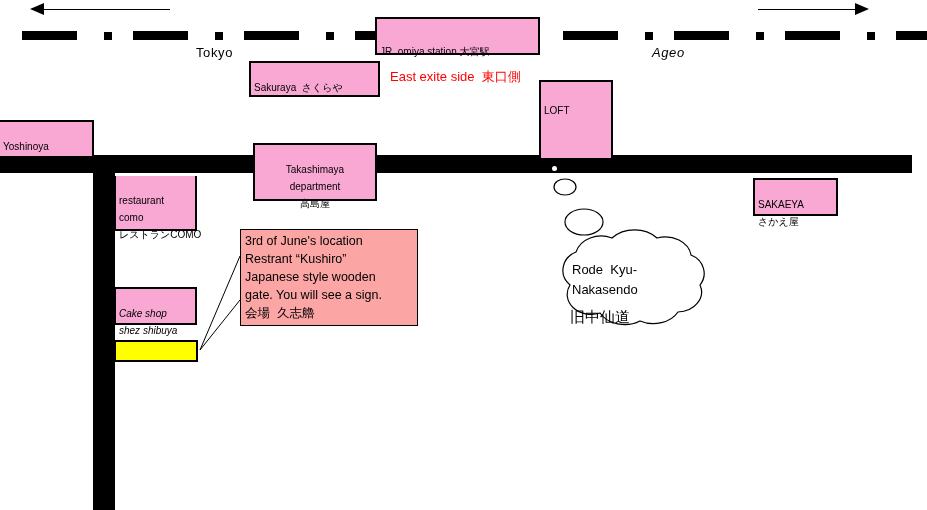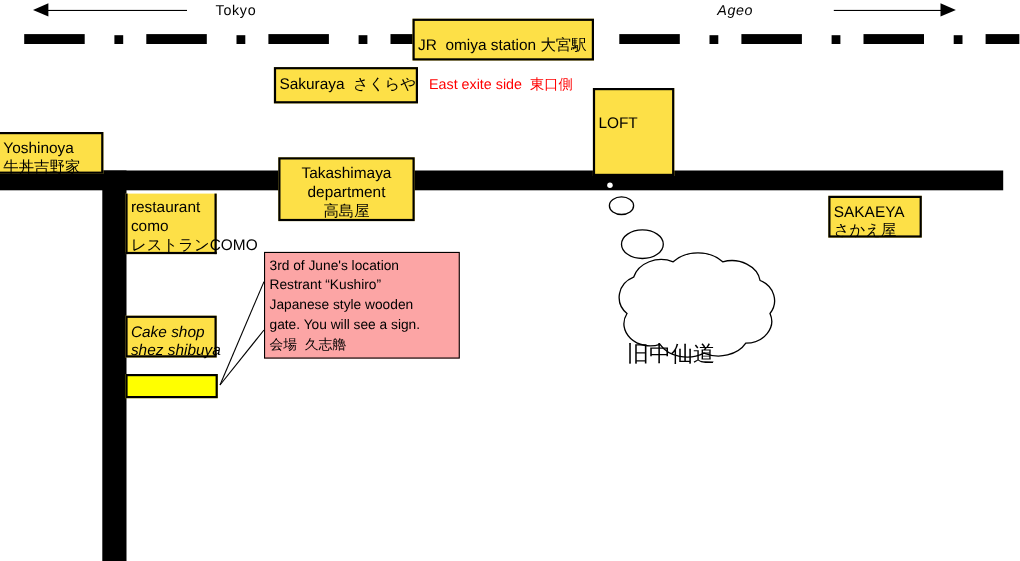--- a/index.html
+++ b/index.html
@@ -62,20 +62,21 @@
     width: 8px;
     height: 8px;
     background: #000000;
   }
   
   .dir-label {
     position: absolute;
     font-size: 13px;
     letter-spacing: 0.6px;
     white-space: nowrap;
+    margin-top: 43px;
   }
   .arrow-line {
     position: absolute;
     height: 1px;
     background: #000000;
     top: 9px;
   }
   .arrow-head {
     position: absolute;
     width: 0;
@@ -88,26 +89,26 @@
     border-right: 14px solid #000000;
   }
   .arrow-head.right {
     border-top: 6px solid transparent;
     border-bottom: 6px solid transparent;
     border-left: 14px solid #000000;
   }
   
   .box {
     position: absolute;
-    background: #fde047;
+    background: #f9a8d4;
     border: 2px solid #000000;
     box-sizing: border-box;
-    font-size: 14px;
+    font-size: 10px;
     line-height: 17px;
-    padding: 4px 3px;
+    padding: 16px 3px;
     white-space: pre;
   }
   .box.center { text-align: center; margin-top: 44px; }
   .free-text {
     position: absolute;
     font-size: 13px;
     line-height: 17px;
     white-space: pre;
   }
   .red { color: #ff0000; }
@@ -159,21 +160,21 @@
     top: 85px;
     width: 150px;
     font-size: 13px;
     line-height: 20px;
     white-space: pre;
   }
   .cloud-text-jp {
     position: absolute;
     left: 40px;
     top: 133px;
-    font-size: 20px;
+    font-size: 15px;
     white-space: pre;
   }
 </style>
 </head>
 <body>
 
 <div id="map-root">
 
   <div>
     <div class="arrow-line" style="left:42px; width:128px;"></div>
@@ -256,16 +257,18 @@
                a 26 22 0 0 1 36 -14
                a 30 24 0 0 1 45 0
                a 26 21 0 0 1 34 17
                a 22 20 0 0 1 9 30
                a 24 20 0 0 1 -22 27
                a 28 22 0 0 1 -38 9
                a 28 22 0 0 1 -40 -8
                a 24 20 0 0 1 -30 -28
                Z" fill="#ffffff" stroke="#000000" stroke-width="1.2"></path>
     </svg>
+    <div class="cloud-text">Rode  Kyu-
+Nakasendo</div>
     <div class="cloud-text-jp">旧中仙道</div>
   </div>
 
 </div>
 
 </body></html>

